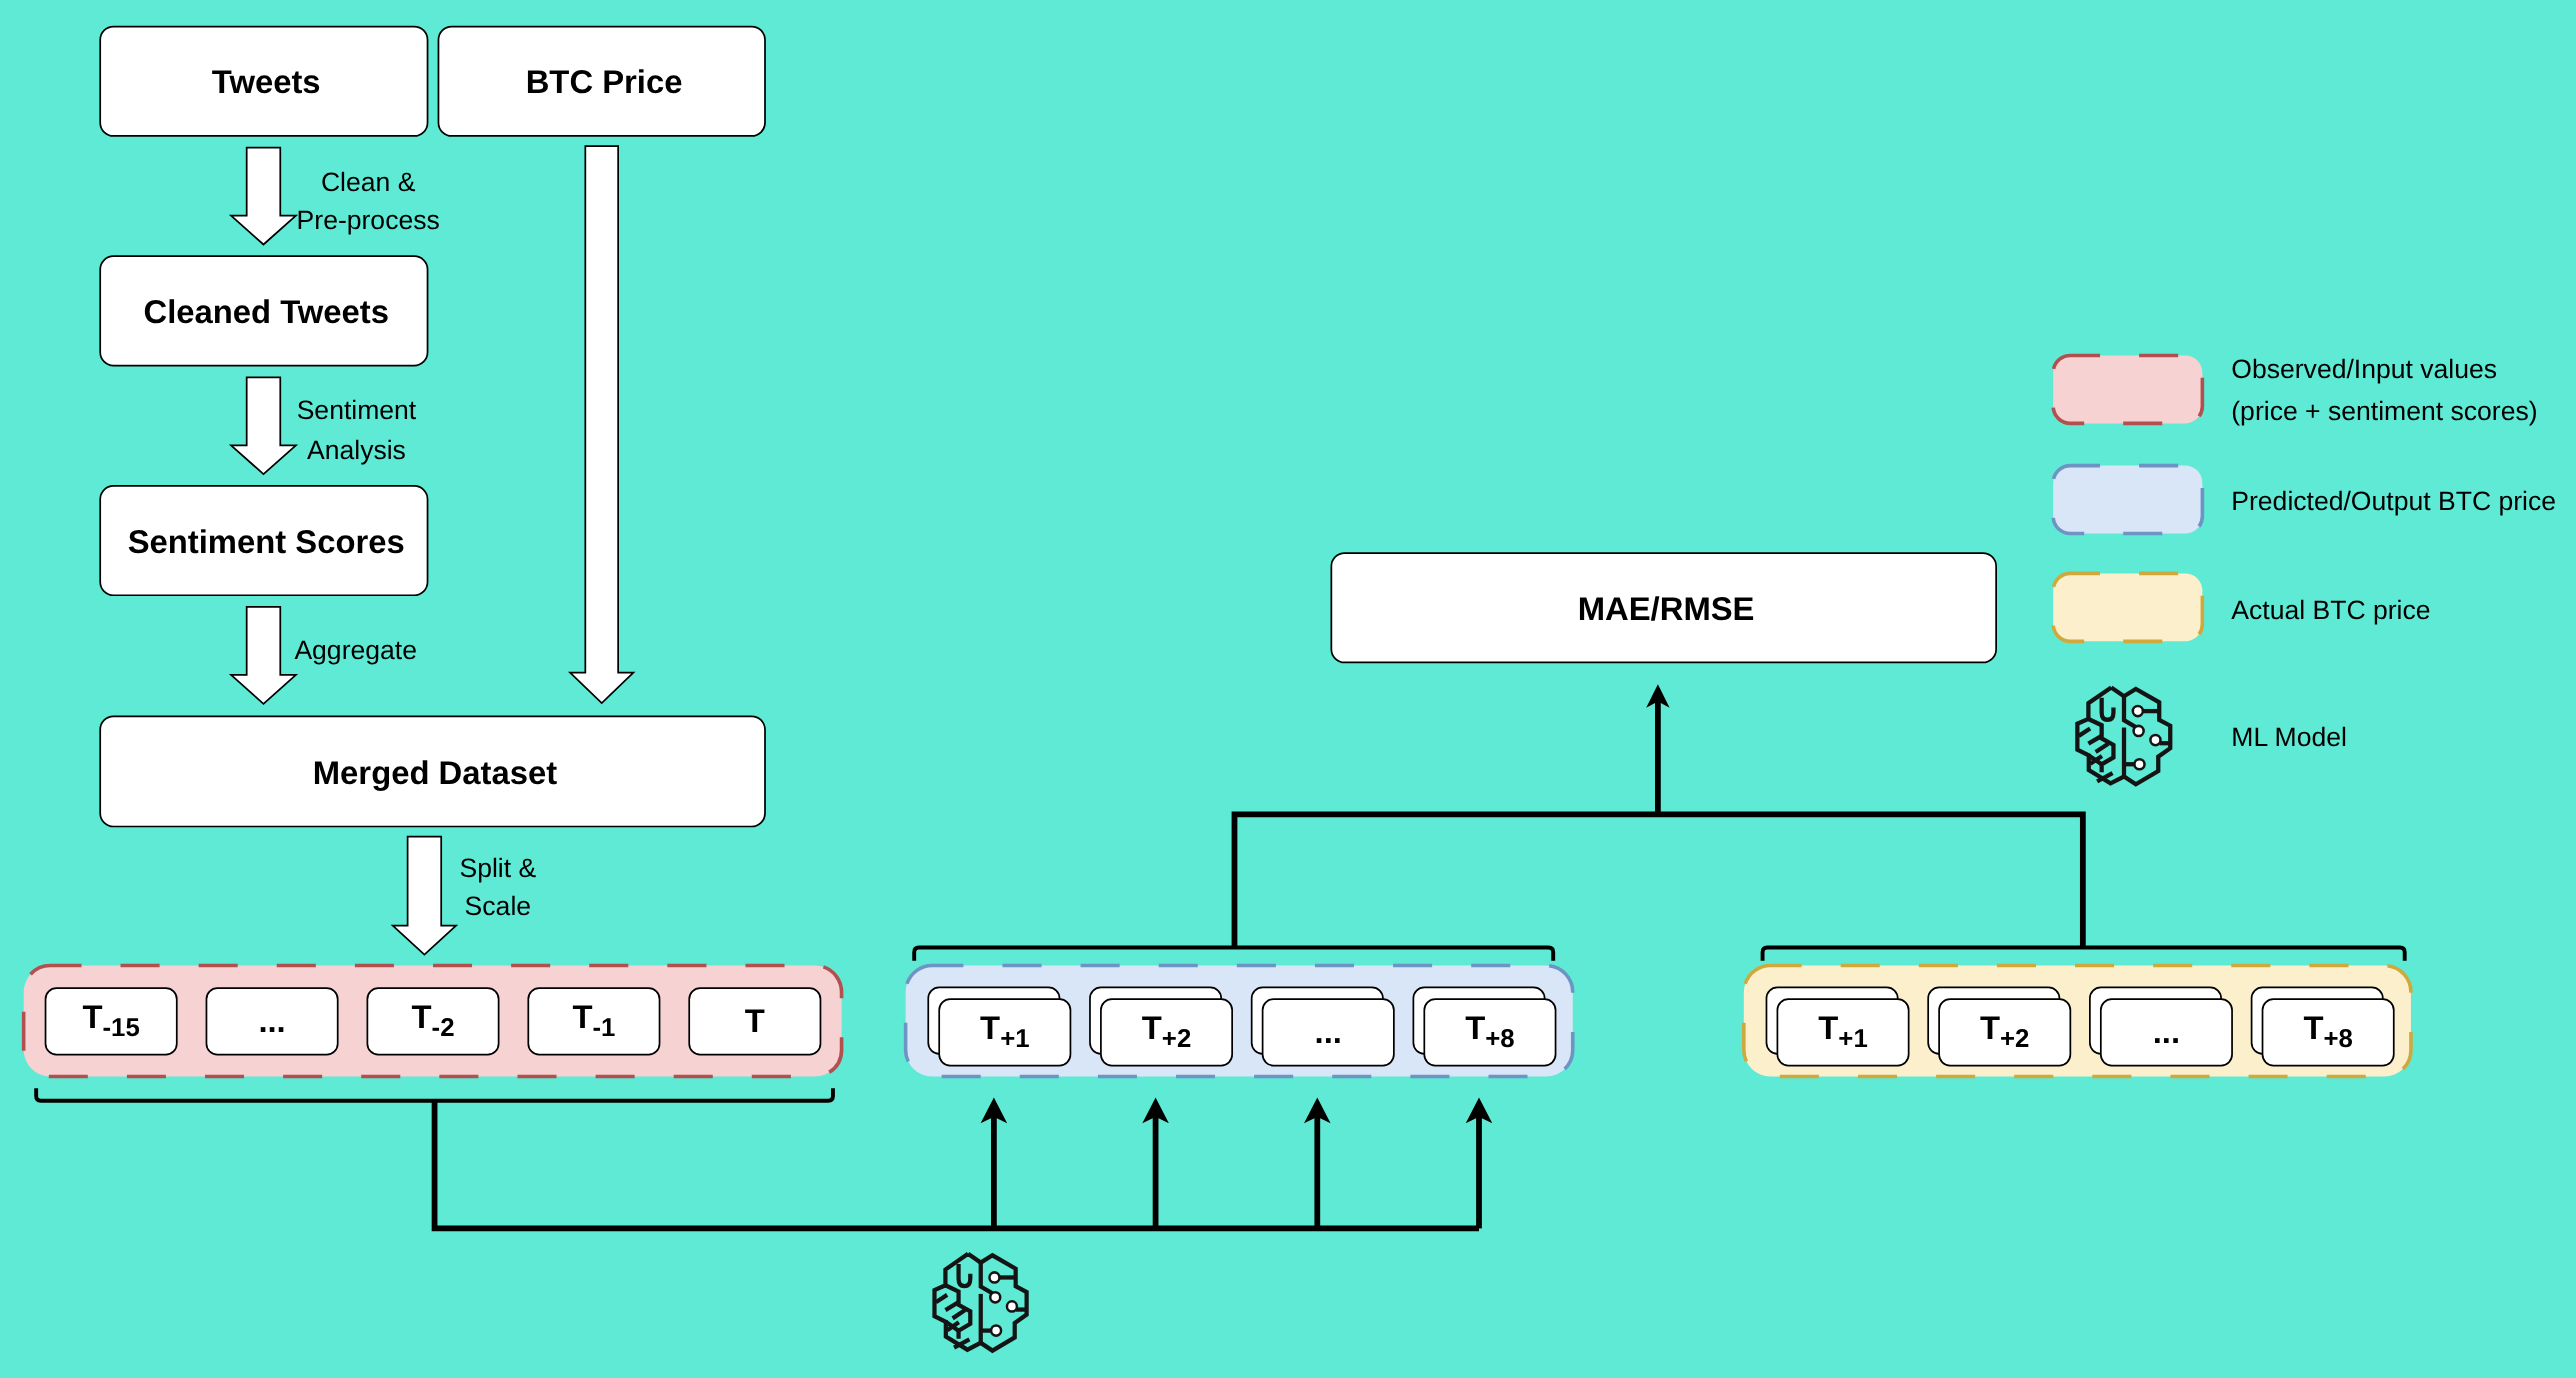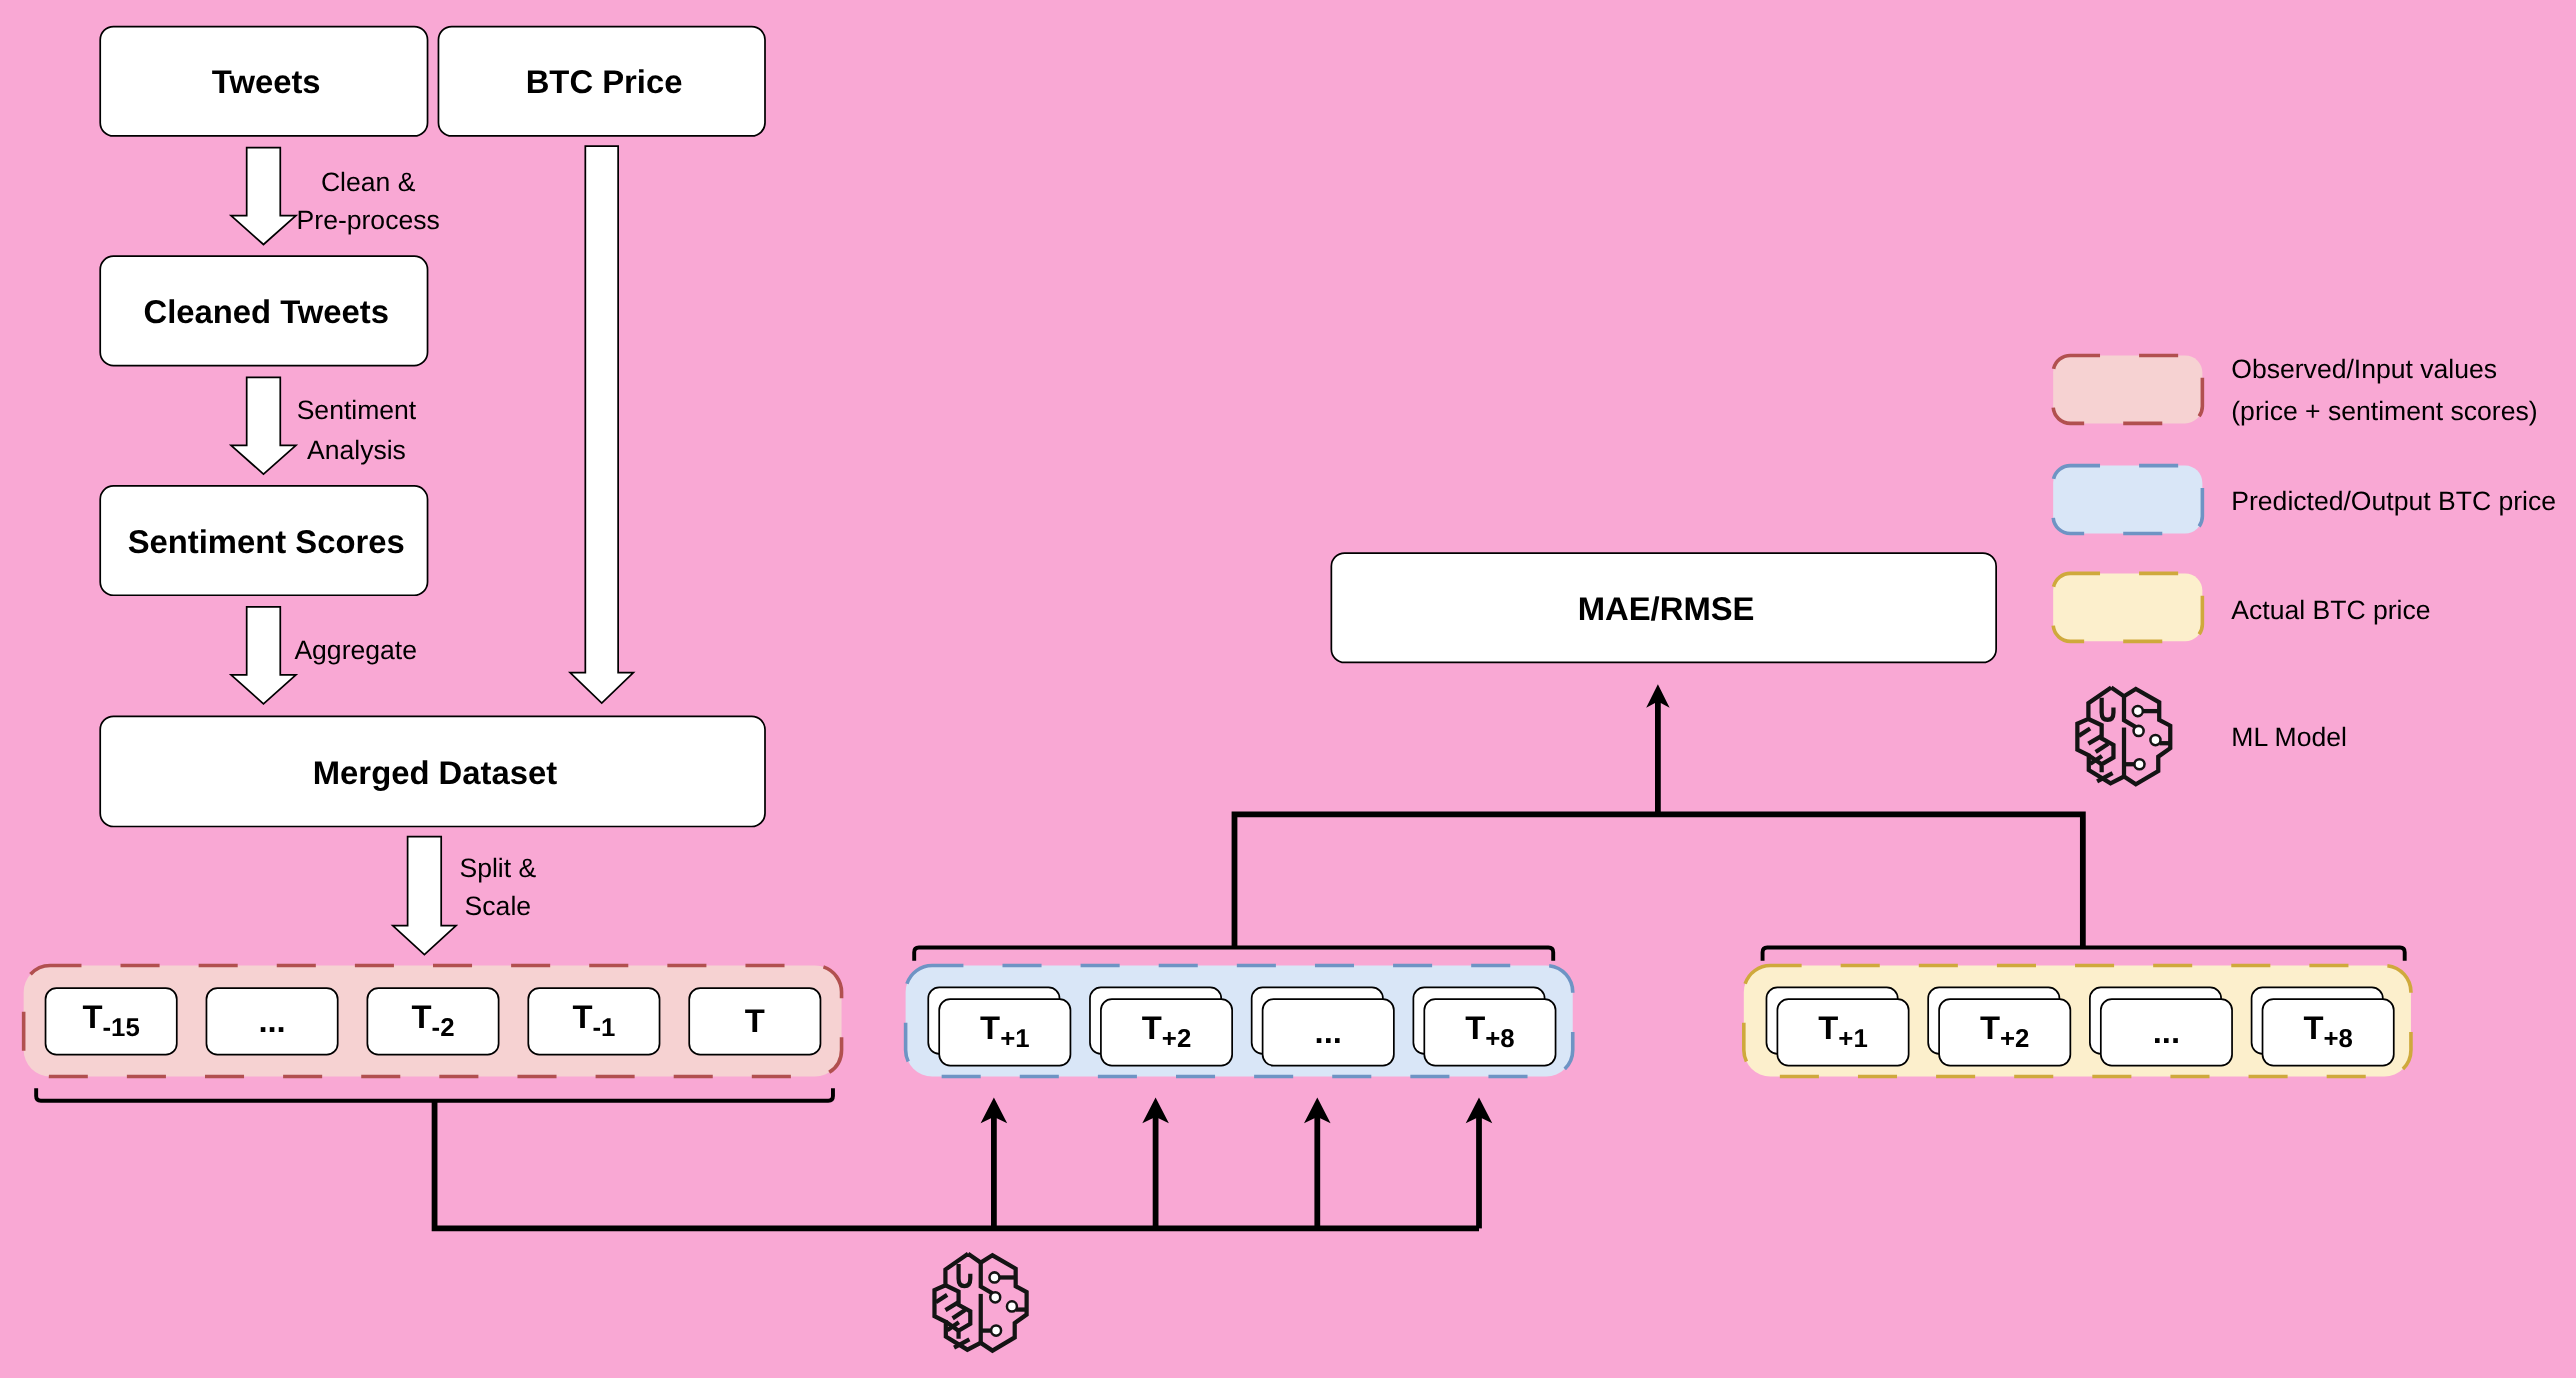--- a/index.html
+++ b/index.html
@@ -1,19 +1,19 @@
 <!DOCTYPE html>
 <html style="font-size:12.5px"><head>
 <meta charset="utf-8">
 <style>
   html,body{margin:0;padding:0;background:#ffffff;}
   *{-webkit-font-smoothing:antialiased;text-rendering:geometricPrecision;}
   body{width:2576px;height:1378px;overflow:hidden;
        font-family:"Liberation Sans",sans-serif;}
-  #stage{position:relative;width:2576px;height:1378px;background:#f9a8d4;}
+  #stage{position:relative;width:2576px;height:1378px;background:#5eead4;}
   svg#canvas{position:absolute;left:0;top:0;display:block;}
   .nodebox{fill:#ffffff;stroke:#000000;stroke-width:2.2;}
   .tbox{fill:#ffffff;stroke:#000000;stroke-width:2.2;}
   .blockarrow{fill:#ffffff;stroke:#000000;stroke-width:2.2;stroke-linejoin:miter;}
   .lineark{fill:#000000;}
   .conn{fill:none;stroke:#000000;stroke-width:7.4;stroke-linecap:butt;}
   .bracket{fill:none;stroke:#000000;stroke-width:5;stroke-linecap:butt;stroke-linejoin:round;}
   .grp-fill{stroke-width:0;}
   .grp-dash{fill:none;stroke-width:4.6;}
   .lbl-node{font-weight:bold;font-size:42px;fill:#000;}

